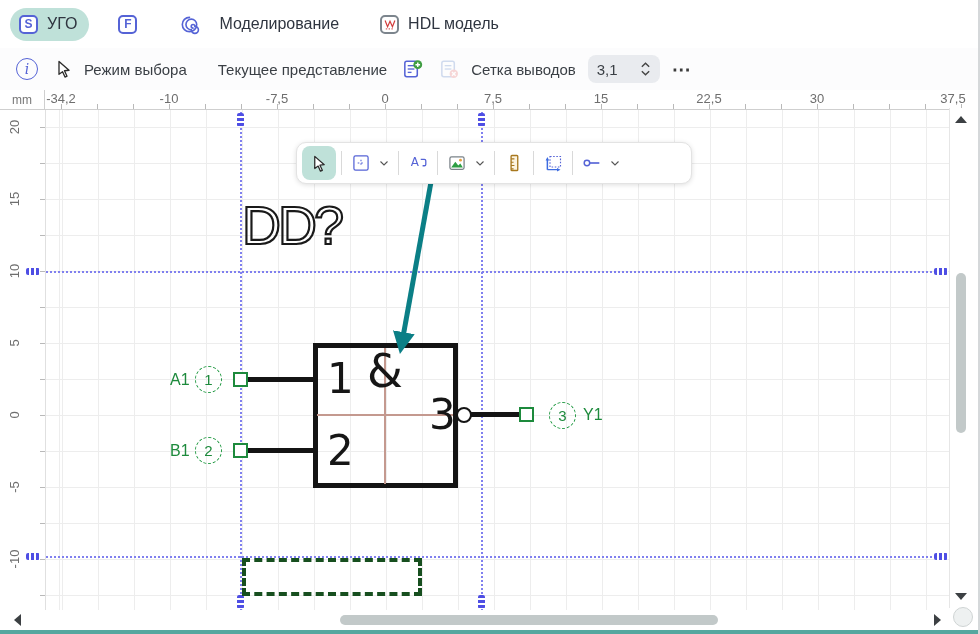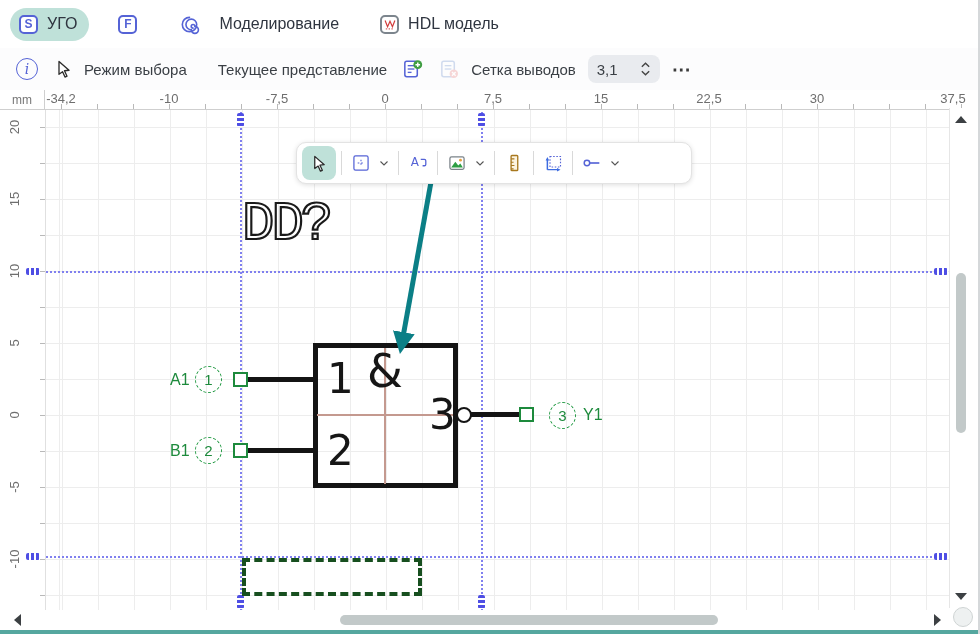--- a/index.html
+++ b/index.html
@@ -53,21 +53,21 @@
           background-position:16px 0,0 17px;border-left:1px solid #e0e0e0;box-sizing:border-box;}
   
   .guide-v{position:absolute;width:0;border-left:2px dotted #8080ef;z-index:5;}
   .guide-h{position:absolute;height:0;border-top:2px dotted #8080ef;z-index:5;}
   .h-handle{position:absolute;width:14px;height:7px;border-radius:2px;z-index:7;
             background:repeating-linear-gradient(to right,#4e4ee4 0 3px,#fff 3px 5px);}
   .v-handle{position:absolute;width:7px;height:14px;border-radius:2px;z-index:7;
             background:repeating-linear-gradient(to bottom,#4e4ee4 0 3px,#fff 3px 5px);}
   
   .scene{position:absolute;left:45px;top:20px;width:904px;height:500px;z-index:10;}
-  .designator{position:absolute;left:197px;top:88px;font-family:Liberation Mono, monospace;
+  .designator{position:absolute;left:197px;top:88px;font-family:Liberation Sans, sans-serif;
               font-size:54px;letter-spacing:-3px;color:#1a1a1a;line-height:1;}
   @supports (-webkit-text-stroke:2px #000){
     .designator{color:transparent;-webkit-text-stroke:2.2px #1a1a1a;}
   }
   .gate{position:absolute;left:268px;top:233px;width:145px;height:145px;border:5px solid #141414;
         box-sizing:border-box;background:transparent;}
   .cross-v{position:absolute;left:339px;top:238px;width:2px;height:136px;background:#c4998f;}
   .cross-h{position:absolute;left:272px;top:304px;width:136px;height:2px;background:#c4998f;}
   .gate-digit{position:absolute;font-family:"DejaVu Sans",sans-serif;color:#161616;line-height:1;}
   .bubble{position:absolute;left:411px;top:297px;width:16px;height:16px;border:2.5px solid #141414;

